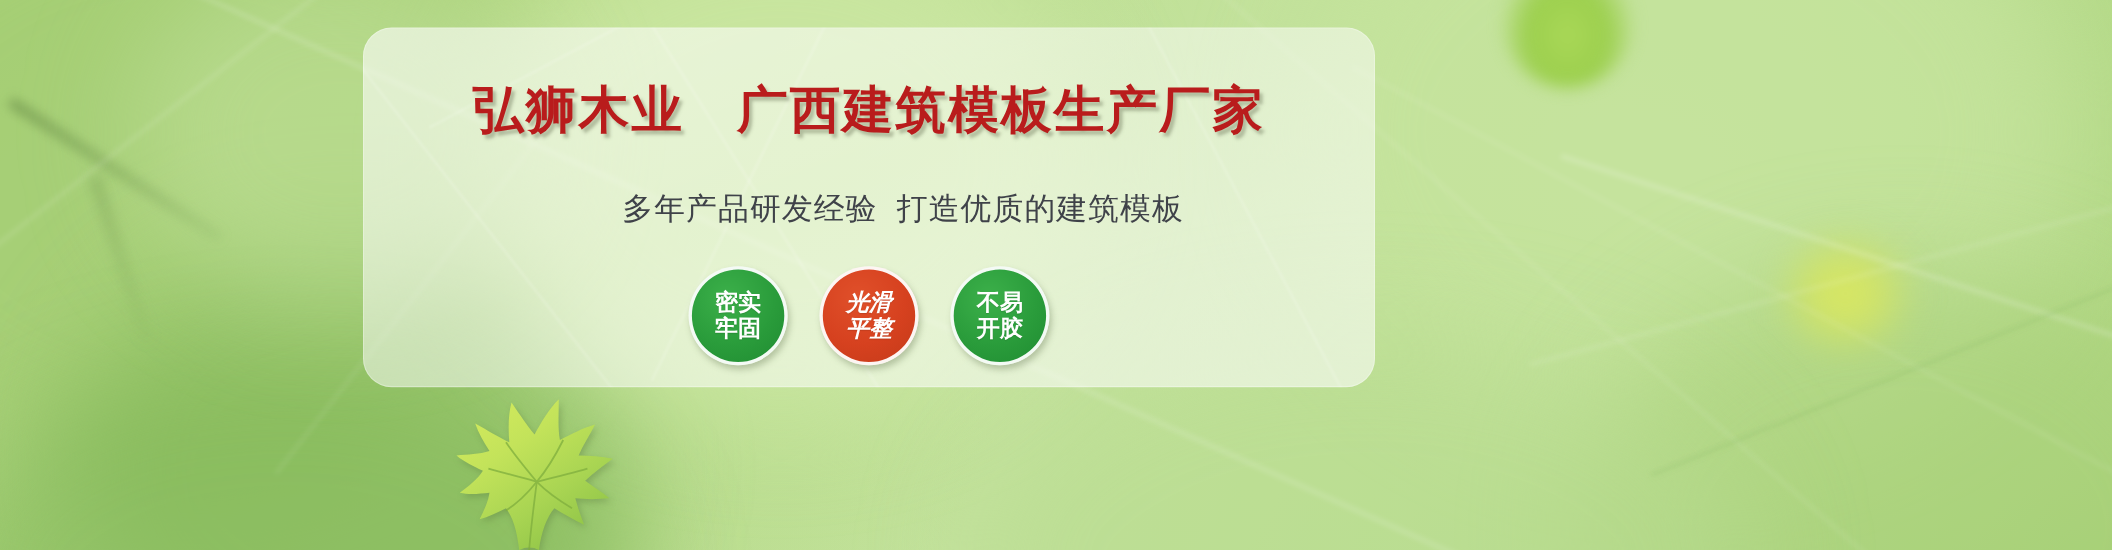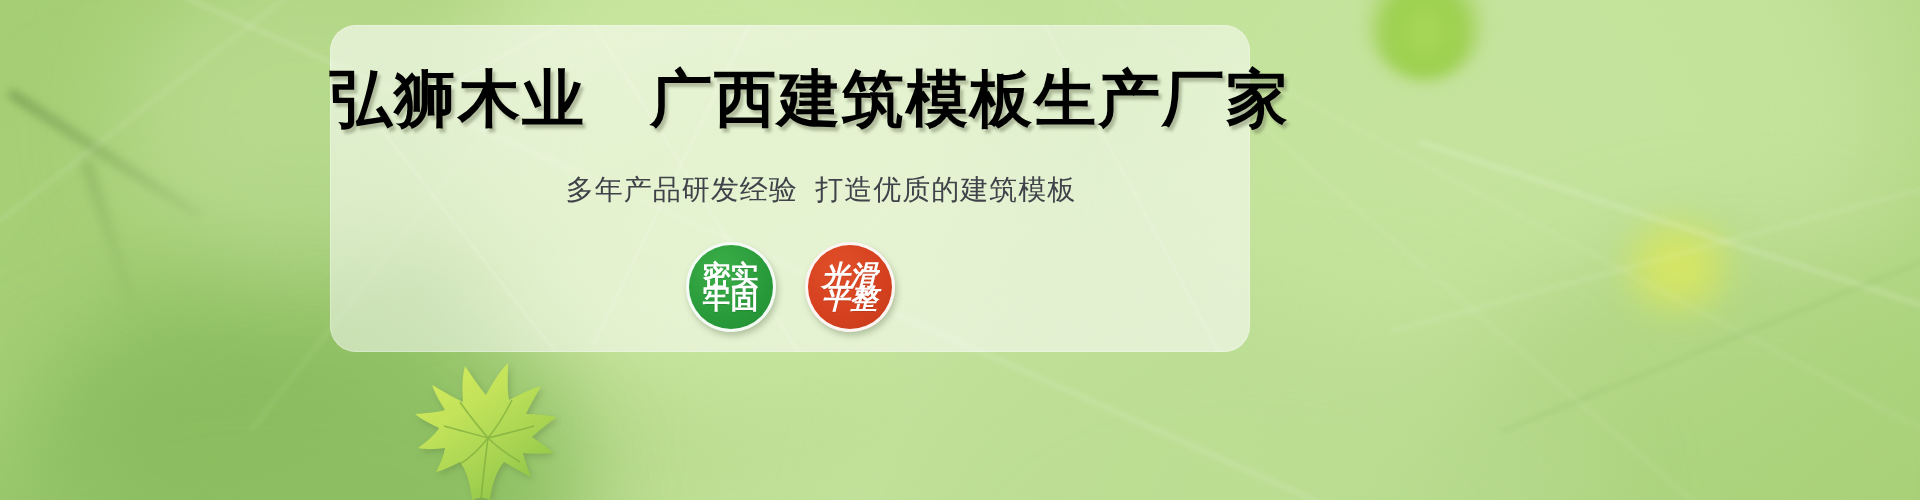--- a/index.html
+++ b/index.html
@@ -72,22 +72,22 @@
     pointer-events:none;
   }
   .panel-sheen i{
     position:absolute;background:rgba(255,255,255,.18);transform-origin:0 0;filter:blur(1px);
   }
 
   
   .title{
     position:absolute;left:330px;top:62px;width:920px;
     text-align:center;
-    font-size:62px;line-height:74px;font-weight:bold;
-    color:#000000;
+    font-size:46px;line-height:74px;font-weight:bold;
+    color:#b91c1c;
     letter-spacing:2px;
     text-shadow:3px 4px 3px rgba(110,120,90,.45);
     white-space:pre;
   }
 
   
   .subtitle{
     position:absolute;left:330px;top:170px;width:920px;
     text-align:center;
     font-size:28px;line-height:40px;
@@ -98,21 +98,21 @@
   }
 
   
   .badges{
     position:absolute;left:330px;top:232px;width:920px;height:110px;
     display:flex;justify-content:center;align-items:center;gap:29px;
   }
   .badge{
     position:relative;width:84px;height:84px;border-radius:50%;
     display:flex;flex-direction:column;align-items:center;justify-content:center;
-    color:#ffffff;font-weight:bold;font-size:28px;line-height:23px;
+    color:#ffffff;font-weight:bold;font-size:21px;line-height:23px;
     letter-spacing:0px;
     border:3px solid rgba(255,255,255,.95);
     box-shadow:2px 4px 6px rgba(90,110,70,.35);
     text-shadow:0 1px 1px rgba(0,0,0,.12);
     box-sizing:content-box;
   }
   .badge .ln{display:block;}
   .badge.green{background:radial-gradient(circle at 38% 30%, #3cb04a 0%, #2a9c3b 55%, #1f8c31 100%);}
   .badge.red{background:radial-gradient(circle at 38% 30%, #e0502a 0%, #d6411f 55%, #c43a19 100%);font-style:italic;}
 
@@ -165,20 +165,24 @@
   <div class="subtitle">多年产品研发经验  打造优质的建筑模板</div>
 
   <div class="badges">
     <div class="badge green">
       <span class="ln">密实</span>
       <span class="ln">牢固</span>
     </div>
     <div class="badge red">
       <span class="ln">光滑</span>
       <span class="ln">平整</span>
+    </div>
+    <div class="badge green">
+      <span class="ln">不易</span>
+      <span class="ln">开胶</span>
     </div>
   </div>
 
   <svg class="maple" viewBox="0 0 180 175">
     <defs>
       <linearGradient id="lg" x1="0" y1="0" x2="0.7" y2="1">
         <stop offset="0%" stop-color="#d7ec5e"></stop>
         <stop offset="38%" stop-color="#c3e35a"></stop>
         <stop offset="72%" stop-color="#a8d452"></stop>
         <stop offset="100%" stop-color="#8fc447"></stop>

